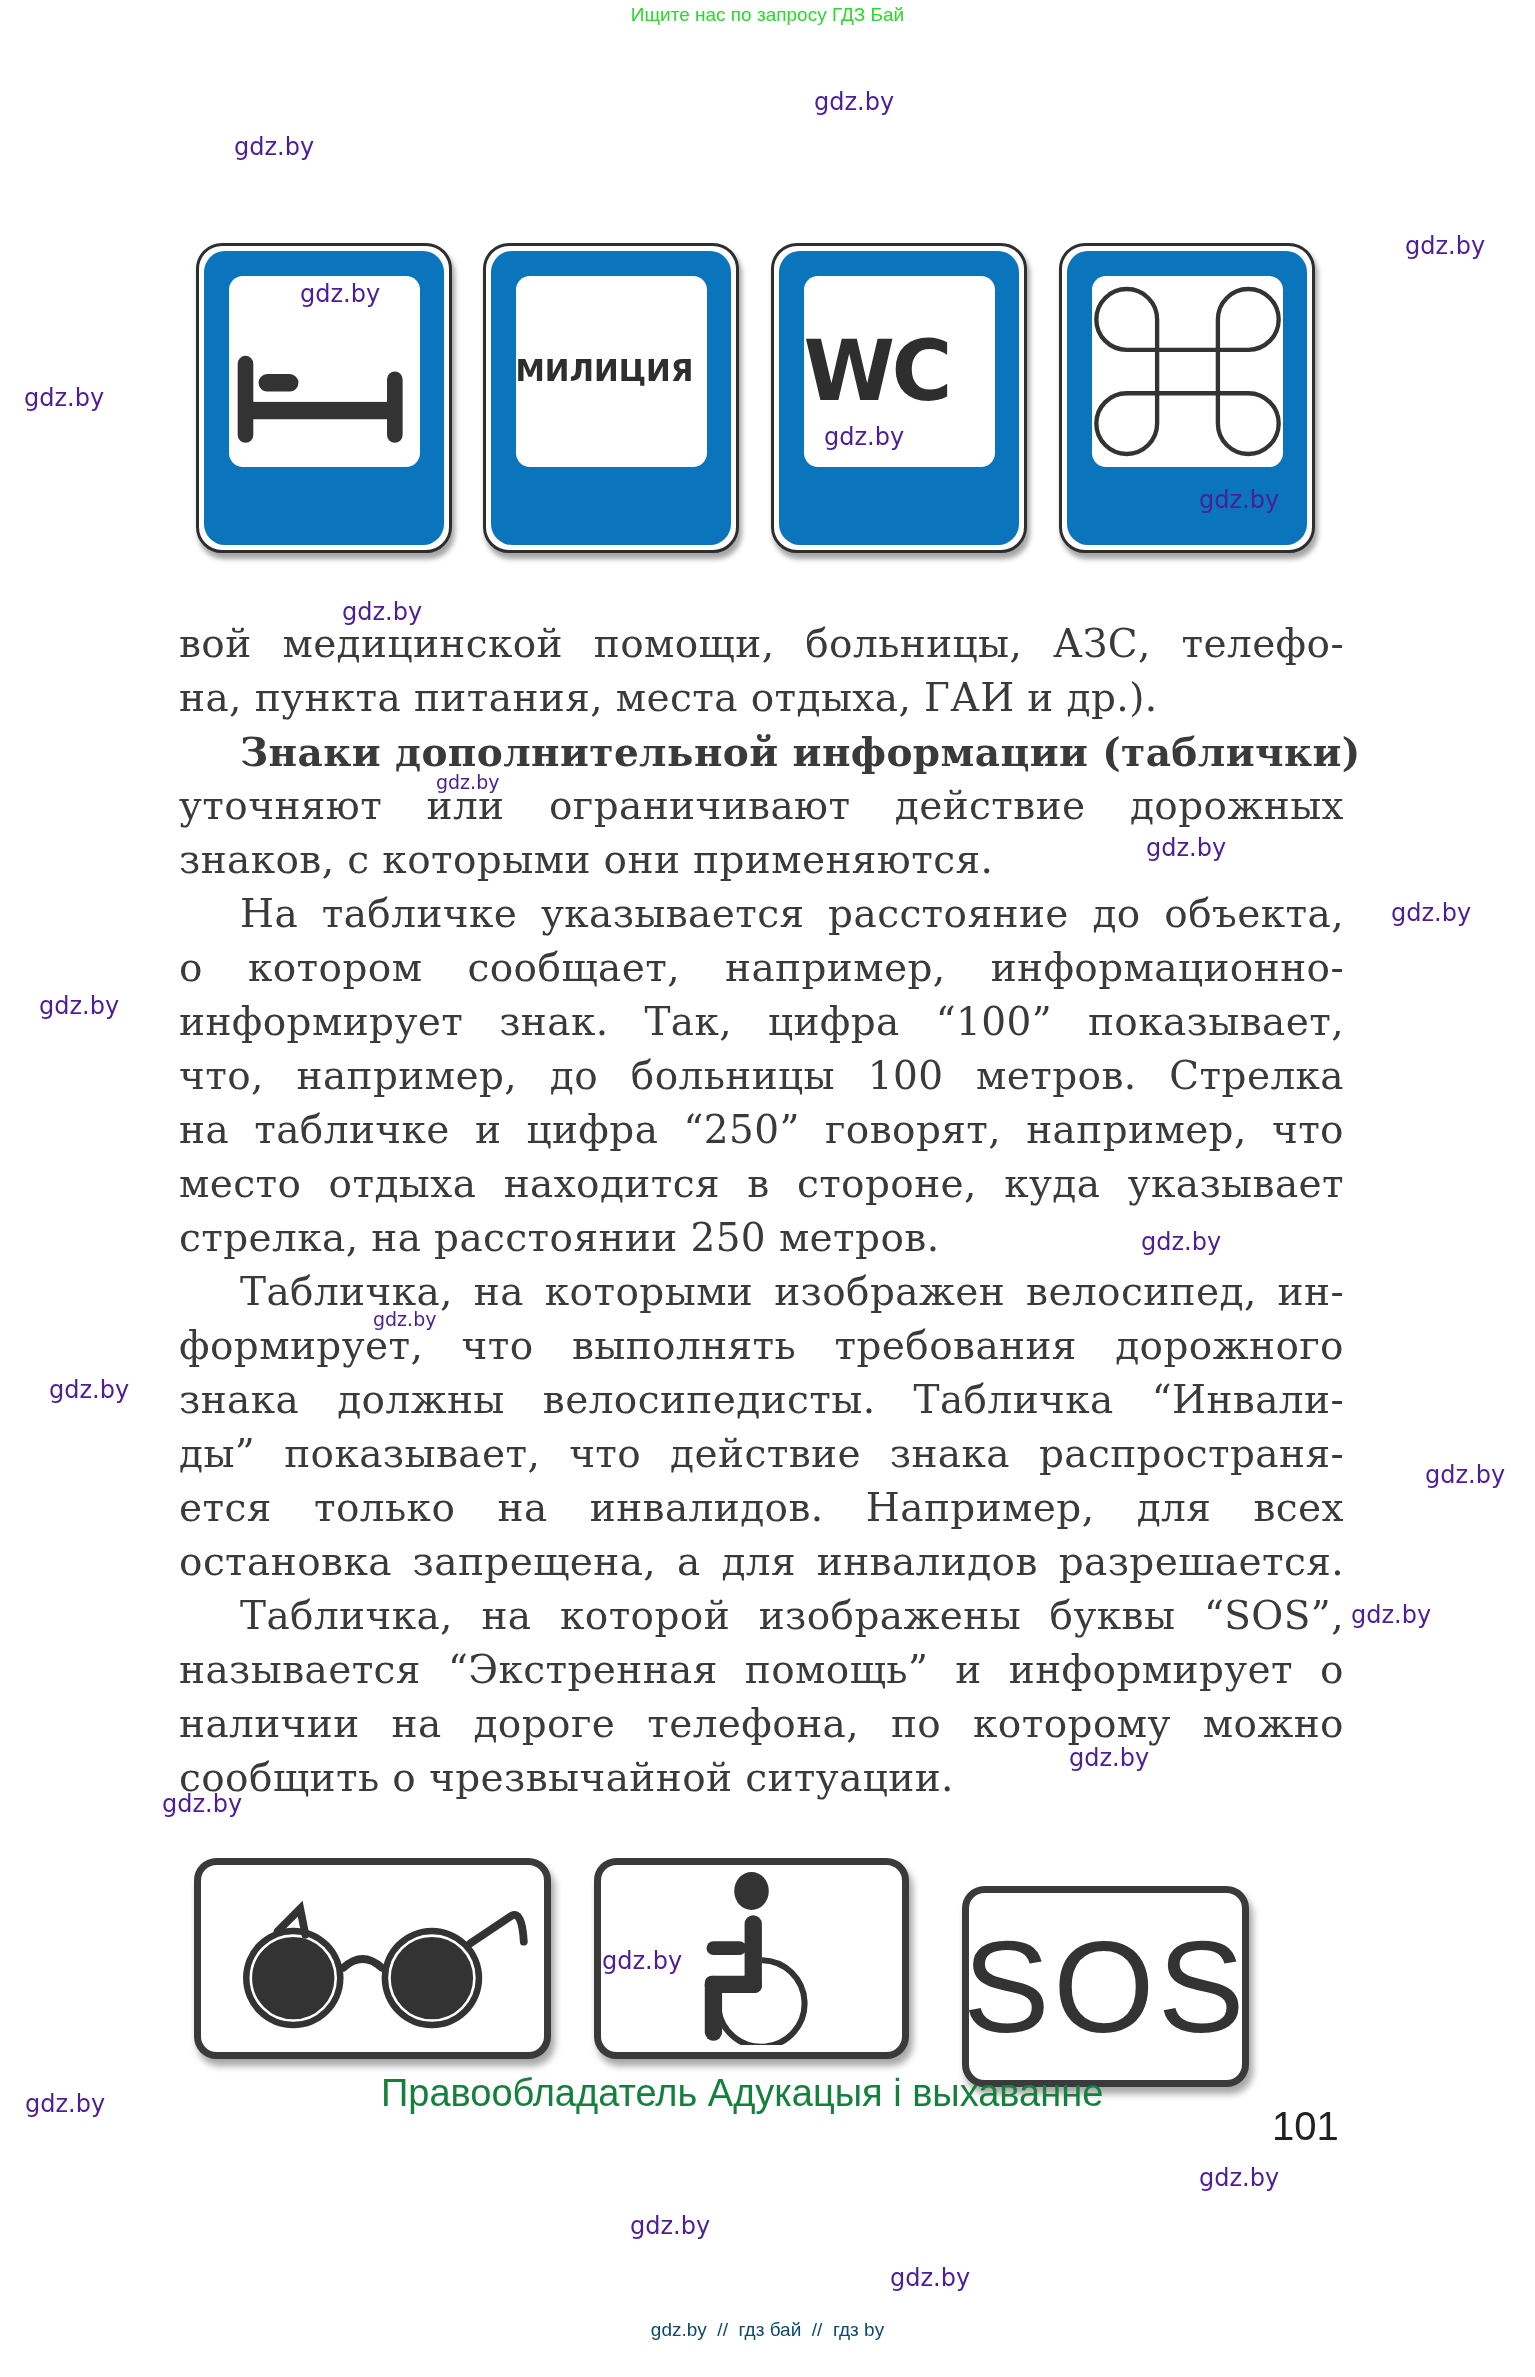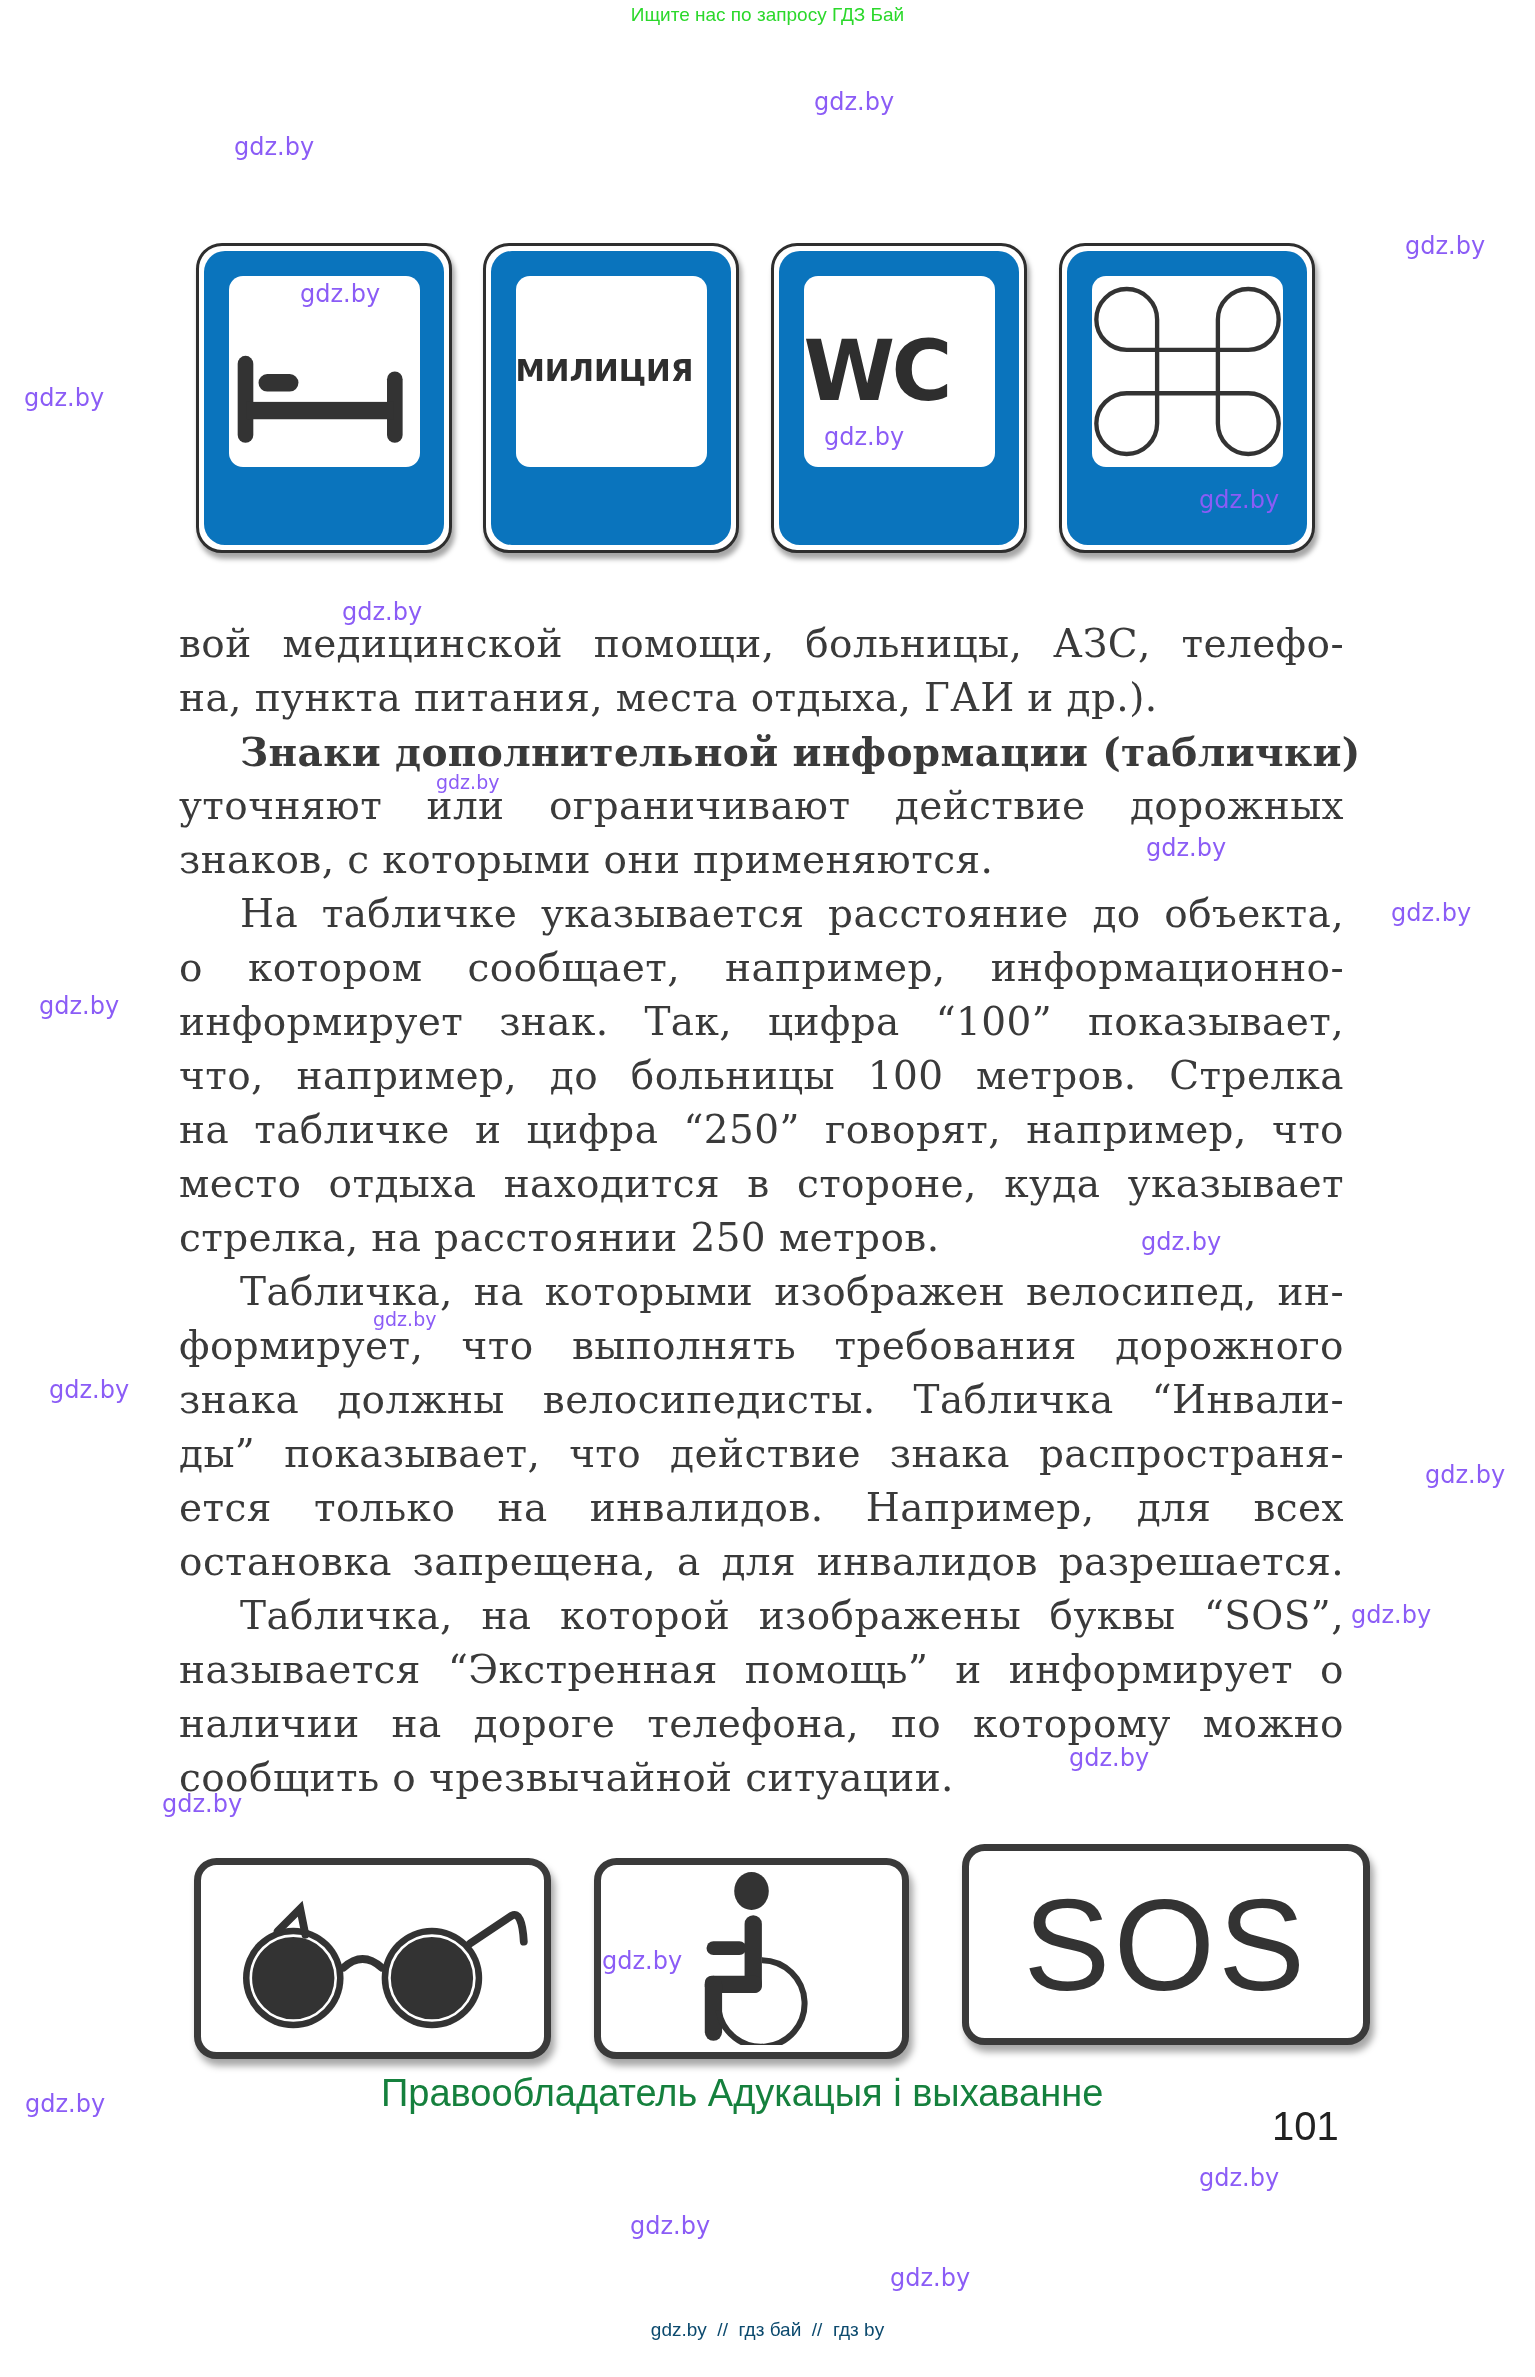--- a/index.html
+++ b/index.html
@@ -1,19 +1,19 @@
 <!DOCTYPE html>
 <html style="font-size:14px"><head>
 <meta charset="utf-8">
 <style>
   html, body { margin:0; padding:0; background:#ffffff; }
   body { width:1535px; height:2377px; position:relative; overflow:hidden; font-family:"Liberation Sans", sans-serif; }
   .abs { position:absolute; }
   .top-banner { left:0; width:1535px; top:3.5px; text-align:center; color:#2bd82b; font-family:"Liberation Sans", sans-serif; font-size:19px; }
-  .wm { position:absolute; color:#8b5cf6; font-family:"DejaVu Sans", sans-serif; font-size:24px; line-height:1; white-space:nowrap; }
+  .wm { position:absolute; color:#4c1d95; font-family:"DejaVu Sans", sans-serif; font-size:24px; line-height:1; white-space:nowrap; }
   .wm.small { font-size:19px; }
   .bsign { position:absolute; width:256px; height:310px; border:3.5px solid #2e2e2e; border-radius:26px; background:#ffffff; box-shadow:2.6px 5.2px 5.2px rgba(0,0,0,0.35); box-sizing:border-box; }
   .bsign .blue { position:absolute; left:5.2px; top:5.2px; right:5.2px; bottom:5.2px; background:#0a74bd; border-radius:21px; }
   .bsign .panel { position:absolute; left:29.5px; top:29.5px; width:191px; height:191px; background:#fff; border-radius:14px; display:flex; align-items:center; justify-content:flex-start; }
   .sign-text-militsia { font-family:"DejaVu Sans", sans-serif; font-weight:bold; font-size:29.5px; color:#2e2e2e; letter-spacing:0px; }
   .sign-text-wc { font-family:"DejaVu Sans", sans-serif; font-weight:bold; font-size:83px; color:#2e2e2e; letter-spacing:-3.5px; }
 
   
   .body-text { position:absolute; left:179px; top:617px; width:1165px; font-family:"DejaVu Serif", serif; font-size:39px; line-height:54px; color:#3a3a3a; letter-spacing:0.4px; }
   .line { display:block; white-space:nowrap; text-align:justify; text-align-last:justify; }
@@ -139,21 +139,21 @@
     <g fill="#333">
       <ellipse cx="100" cy="22" rx="20" ry="22"></ellipse>
       <rect x="92" y="50" width="20" height="90" rx="10"></rect>
       <rect x="48" y="80" width="46" height="16" rx="8"></rect>
       <rect x="46" y="120" width="66" height="20" rx="8"></rect>
       <rect x="46" y="120" width="20" height="75" rx="10"></rect>
     </g>
     <path d="M112 102 A50 50 0 1 1 62 160" fill="none" stroke="#333" stroke-width="7"></path>
   </svg>
 </div>
-<div class="wsign" style="left:962px;top:1844px;width:408px">
+<div class="wsign" style="left:962px;top:1886px;width:287px">
   <span class="sos-text">SOS</span>
 </div>
 
 <span class="wm" style="left:602px;top:1949px">gdz.by</span>
 
 <div class="copyright">Правообладатель Адукацыя і выхаванне</div>
 <div class="page-num">101</div>
 
 <span class="wm" style="left:25px;top:2092px">gdz.by</span>
 <span class="wm" style="left:1199px;top:2166px">gdz.by</span>

